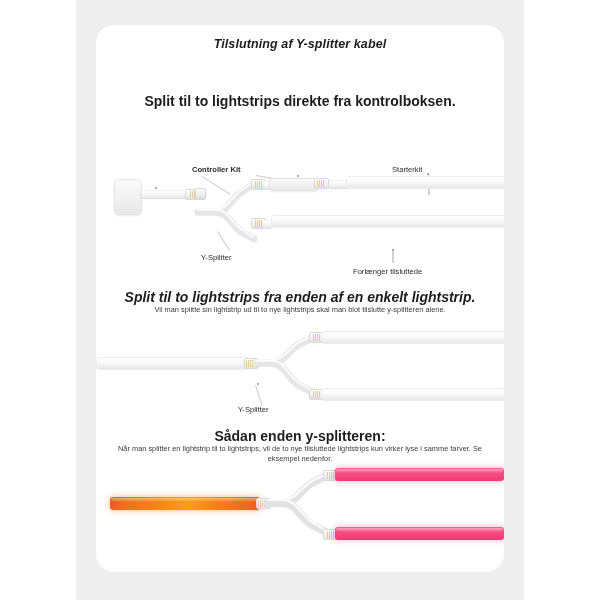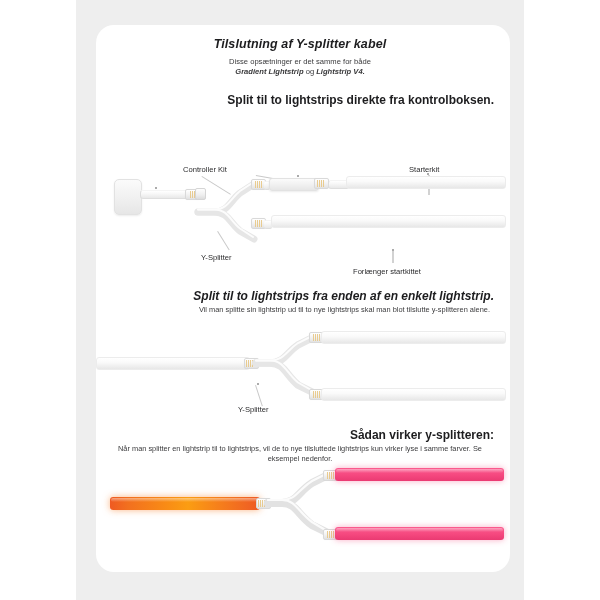--- a/index.html
+++ b/index.html
@@ -15,41 +15,40 @@
   .backdrop{
     position:absolute;left:76px;top:0;width:448px;height:600px;
     background:#eeeeee;
   }
 
   
   .card{
     position:absolute;left:96px;top:25px;width:408px;height:547px;
     background:#ffffff;border-radius:18px;
     overflow:hidden;
-    padding-left:6px;
   }
 
   .inner{position:absolute;left:0;top:0;width:408px;height:547px;}
 
   
   .doc-title{
     position:absolute;left:0;width:408px;top:12px;
     text-align:center;
     font-size:12.5px;font-weight:bold;font-style:italic;
     color:#1d1d1f;letter-spacing:.1px;
   }
   .doc-sub{
     position:absolute;left:24px;width:360px;top:32px;
     text-align:center;font-size:7.6px;color:#3a3a3c;line-height:10px;
   }
   .doc-sub i{font-style:italic;font-weight:bold;}
 
   .sec-title{
     position:absolute;left:10px;width:388px;
-    text-align:right;font-size:12px;font-weight:bold;color:#1d1d1f;
+    text-align:center;font-size:14px;font-weight:bold;color:#1d1d1f;
   }
   .sec-body{
     position:absolute;left:14px;width:380px;
     text-align:center;font-size:7.4px;color:#3a3a3c;line-height:10.2px;
   }
 
   .lbl{
     position:absolute;font-size:7.6px;color:#2b2b2d;white-space:nowrap;
   }
 
@@ -128,33 +127,29 @@
 
 <div id="stage">
 
   <div class="backdrop"></div>
 
   <div class="card">
     <div class="inner">
 
       <div class="doc-title">Tilslutning af Y-splitter kabel</div>
 
-      <div class="doc-sub">
-        <span>Disse opsætninger er det samme for både</span><br>
-        <i>Gradient Lightstrip</i><span> og </span><i>Lightstrip V4.</i>
-      </div>
 
       <div class="sec-title" style="top:68px;">Split til to lightstrips direkte fra kontrolboksen.</div>
 
       <div class="diagram" style="top:118px;height:132px;">
 
-        <div class="lbl" style="left:87px;top:22px;">Controller Kit</div>
-        <div class="lbl" style="left:296px;top:22px;margin-left:17px;">Starterkit</div>
+        <div class="lbl" style="left:96px;top:22px;font-weight:bold;">Controller Kit</div>
+        <div class="lbl" style="left:296px;top:22px;">Starterkit</div>
         <div class="lbl" style="left:105px;top:110px;">Y-Splitter</div>
-        <div class="lbl" style="left:257px;top:124px;">Forlænger startkittet</div>
+        <div class="lbl" style="left:257px;top:124px;">Forlænger tilsluttede</div>
 
         <div class="leader" style="left:106px;top:33px;width:34px;transform:rotate(32deg);"></div>
         <div class="leader" style="left:160px;top:32px;width:40px;transform:rotate(10deg);"></div>
         <div class="leader" style="left:332px;top:32px;width:2px;height:20px;background:#d2d2d2;"></div>
         <div class="leader" style="left:122px;top:88px;width:22px;transform:rotate(58deg);"></div>
         <div class="leader" style="left:296px;top:108px;width:2px;height:12px;background:#d2d2d2;"></div>
 
         <div class="dot" style="left:59px;top:44px;"></div>
         <div class="dot" style="left:201px;top:32px;"></div>
         <div class="dot" style="left:142px;top:86px;"></div>
@@ -188,21 +183,21 @@
         <div class="strip" style="left:250px;top:33px;width:158px;"></div>
 
         <div class="plug" style="left:155px;top:75px;">
           <div class="pins" style="left:3px;top:1px;"></div>
         </div>
         <div class="cable" style="left:168px;top:77px;width:8px;"></div>
         <div class="strip" style="left:175px;top:72px;width:233px;"></div>
       </div>
 
       <div class="sec-title" style="top:264px;font-style:italic;">Split til to lightstrips fra enden af en enkelt lightstrip.</div>
-      <div class="sec-body" style="top:280px;text-align:right;">Vil man splitte sin lightstrip ud til to nye lightstrips skal man blot tilslutte y-splitteren alene.</div>
+      <div class="sec-body" style="top:280px;">Vil man splitte sin lightstrip ud til to nye lightstrips skal man blot tilslutte y-splitteren alene.</div>
 
       <div class="diagram" style="top:310px;height:88px;">
 
         <div class="lbl" style="left:142px;top:70px;">Y-Splitter</div>
         <div class="leader" style="left:160px;top:50px;width:22px;transform:rotate(72deg);"></div>
         <div class="dot" style="left:161px;top:48px;"></div>
 
         <div class="strip" style="left:0px;top:22px;width:152px;"></div>
         <div class="plug" style="left:148px;top:23px;">
           <div class="pins" style="left:1px;top:1px;"></div>
@@ -219,21 +214,21 @@
           <div class="pins" style="left:3px;top:1px;"></div>
         </div>
         <div class="strip" style="left:225px;top:-4px;width:183px;"></div>
 
         <div class="plug" style="left:213px;top:54px;">
           <div class="pins" style="left:3px;top:1px;"></div>
         </div>
         <div class="strip" style="left:225px;top:53px;width:183px;"></div>
       </div>
 
-      <div class="sec-title" style="top:403px;">Sådan virker y-splitteren:</div>
+      <div class="sec-title" style="top:403px;">Sådan enden y-splitteren:</div>
       <div class="sec-body" style="top:419px;">Når man splitter en lightstrip til to lightstrips, vil de to nye tilsluttede lightstrips kun virker lyse i samme farver. Se eksempel nedenfor.</div>
 
       <div class="diagram" style="top:448px;height:80px;">
 
         <div class="strip-lit strip-orange" style="left:14px;top:24px;width:150px;">
           <div class="gloss"></div>
         </div>
         <div class="plug" style="left:160px;top:25px;">
           <div class="pins" style="left:1px;top:1px;"></div>
         </div>

